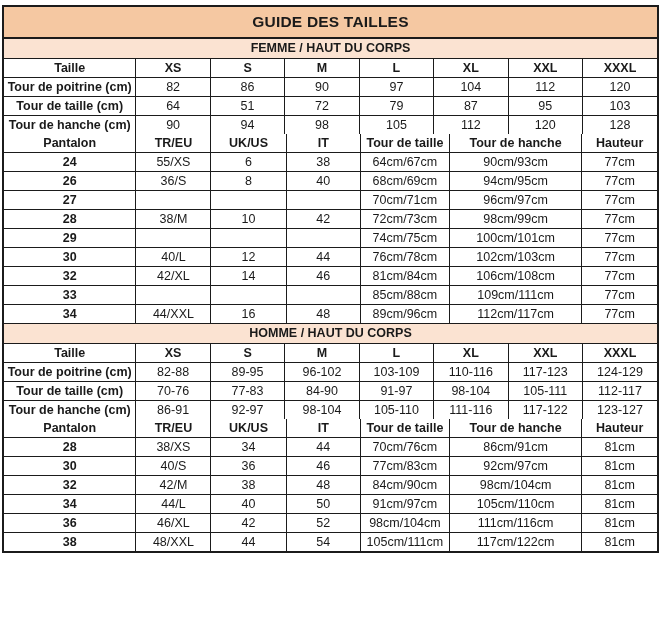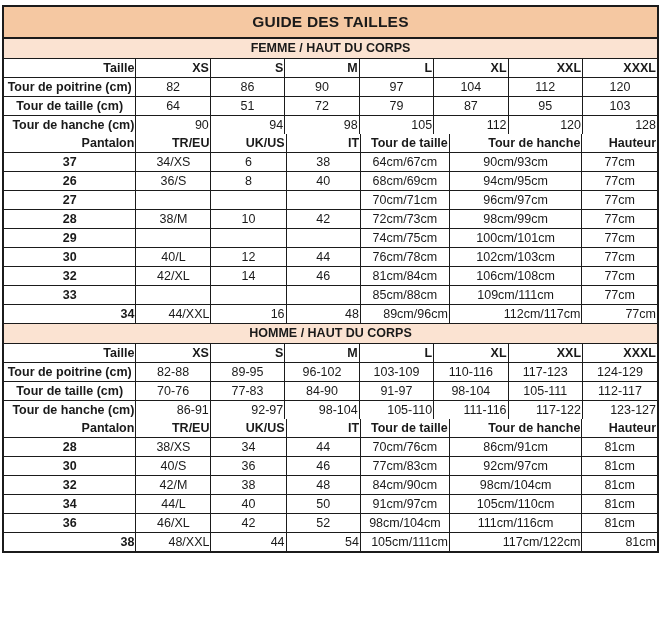--- a/index.html
+++ b/index.html
@@ -48,21 +48,21 @@
     height: 18px;
     padding: 0 1px;
     text-align: center;
     vertical-align: middle;
     font-size: 12.5px;
     white-space: nowrap;
     overflow: hidden;
   }
   table.grid tr > *:first-child { border-left: none; }
   table.grid tr > *:last-child { border-right: none; }
-  table.grid tr:last-child > * { border-bottom: none; text-align: right; }
+  table.grid tr:last-child > * { border-bottom: none; }
   table.grid thead tr:first-child > * { border-top: none; }
   table.grid th { font-weight: bold; }
   table.grid td.row-label { font-weight: bold; }
   table.grid td { font-weight: normal; }
 </style>
 </head>
 <body>
 
 <div class="sheet">
   <div class="title-bar">GUIDE DES TAILLES</div>
@@ -140,22 +140,22 @@
             <th>TR/EU</th>
             <th>UK/US</th>
             <th>IT</th>
             <th>Tour de taille</th>
             <th>Tour de hanche</th>
             <th>Hauteur</th>
           </tr>
         </thead>
         <tbody>
           <tr>
-            <td class="row-label">37</td>
-            <td>34/XS</td>
+            <td class="row-label">24</td>
+            <td>55/XS</td>
             <td>6</td>
             <td>38</td>
             <td>64cm/67cm</td>
             <td>90cm/93cm</td>
             <td>77cm</td>
           </tr>
           <tr>
             <td class="row-label">26</td>
             <td>36/S</td>
             <td>8</td>

